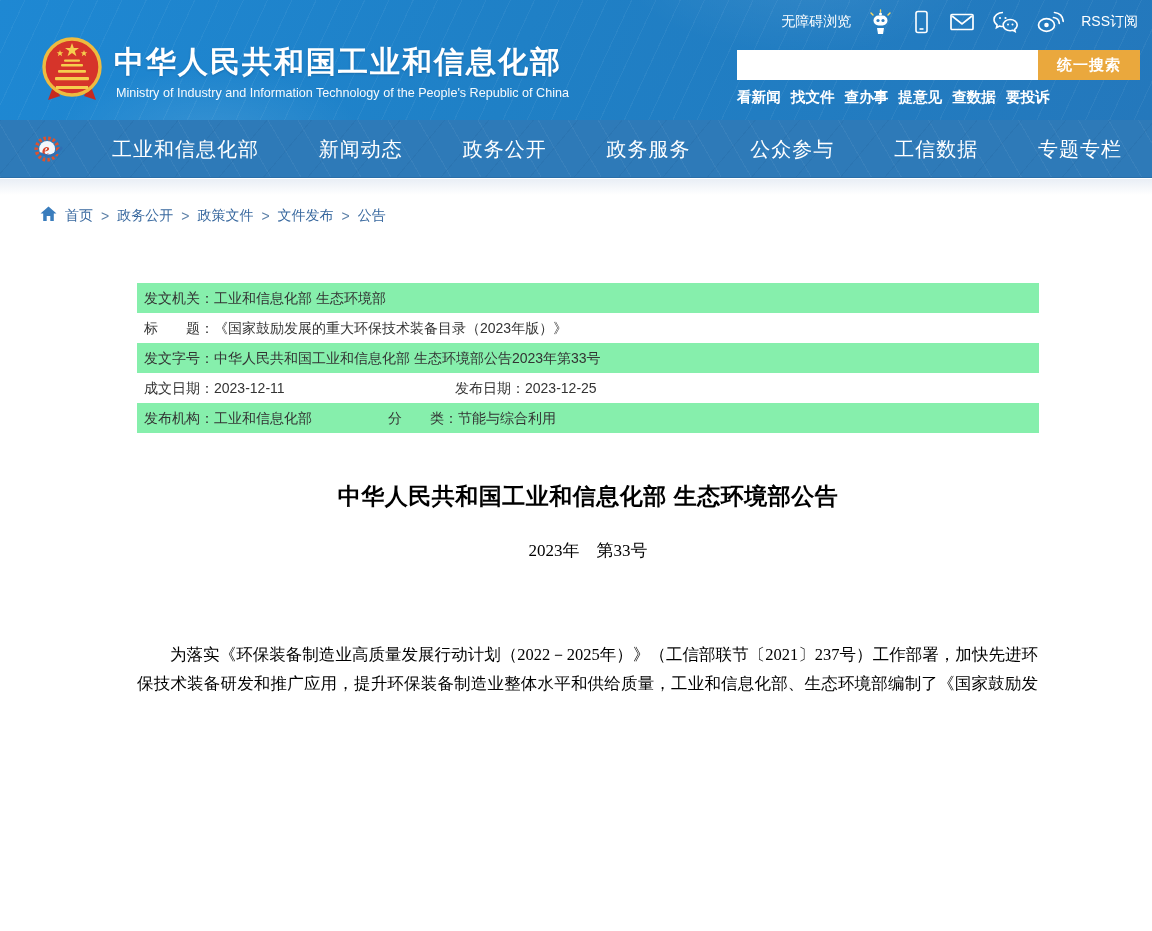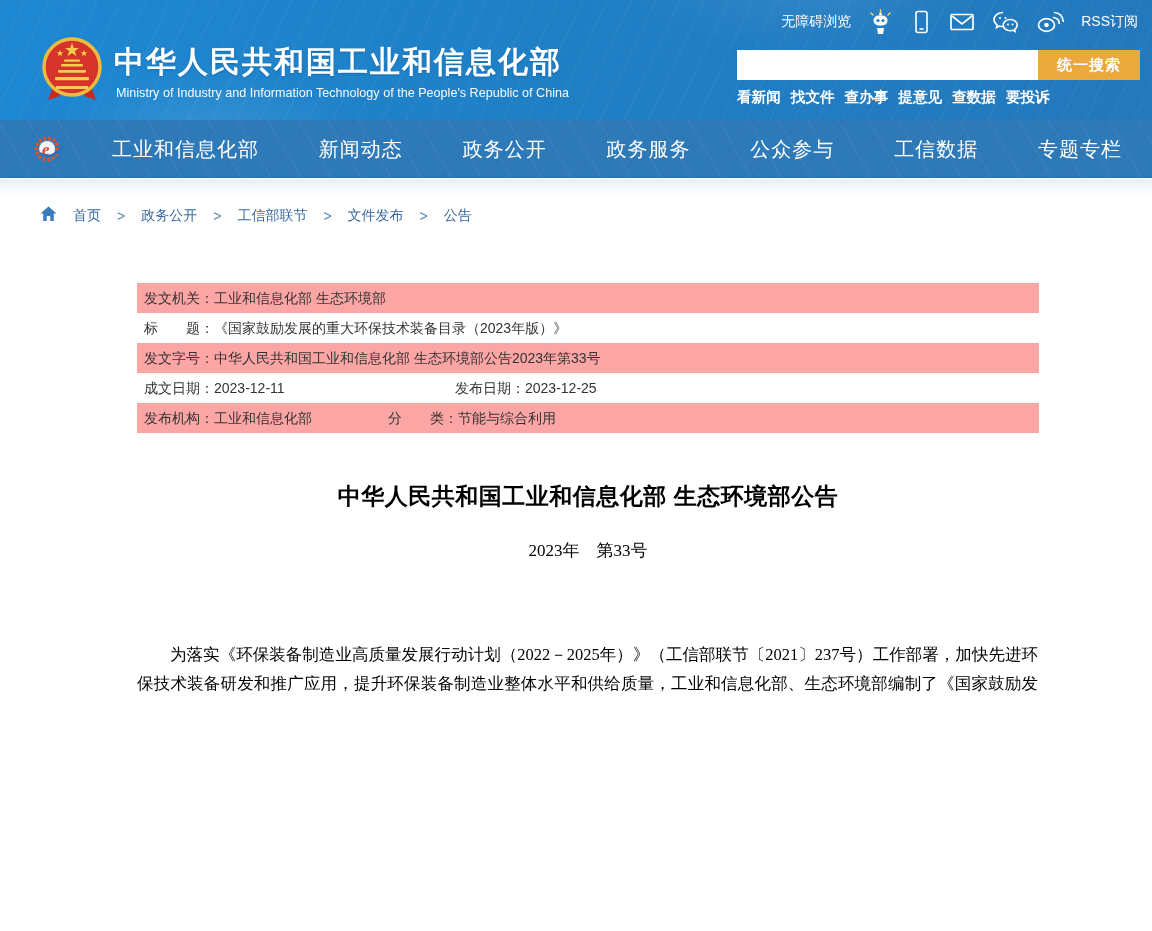--- a/index.html
+++ b/index.html
@@ -51,30 +51,30 @@
   .nav-items { position:absolute; left:112px; right:30px; top:0; height:58px;
     display:flex; justify-content:space-between; align-items:center; z-index:2; }
   .nav-items span { color:#fff; font-size:20px; letter-spacing:1px; cursor:pointer;
     white-space:nowrap; }
 
   .content-fade { position:absolute; top:179px; left:0; width:1152px; height:16px;
     background:linear-gradient(#e9eef5, #ffffff); }
 
   
   .breadcrumb { position:absolute; top:206px; left:40px; display:flex; align-items:center;
-    gap:16px; font-size:14px; color:#39699f; z-index:2; }
+    gap:8px; font-size:14px; color:#39699f; z-index:2; }
   .breadcrumb .bc-link { cursor:pointer; }
   .breadcrumb .bc-sep { color:#5d81a8; }
 
   
   .meta-table { position:absolute; left:137px; top:283px; width:902px; font-size:14px;
     color:#333; }
   .mrow { height:30px; line-height:30px; padding-left:7px; position:relative;
     white-space:nowrap; }
-  .mrow.gray { background:#fca5a5; }
+  .mrow.gray { background:#86efac; }
   .cell2 { position:absolute; top:0; }
   .row4 .cell2 { left:318px; }
   .row5 .cell2 { left:251px; }
 
   
   .article-title { position:absolute; top:466px; left:137px; width:902px; text-align:center;
     font-size:23px; font-weight:bold; color:#000; letter-spacing:.5px; }
   .issue-number { position:absolute; top:539px; left:137px; width:902px; text-align:center;
     font-size:17px; color:#000; font-family:"Liberation Serif", serif; }
   .body-text { position:absolute; top:623px; left:137px; width:901px; font-size:16.5px;
@@ -200,21 +200,21 @@
   <div class="breadcrumb">
     <span>
       <svg width="17" height="16" viewBox="0 0 17 16">
         <path d="M8.5 0.5 L16.5 7.5 H13.8 V15 H10.3 V10 H6.7 V15 H3.2 V7.5 H0.5 Z" fill="#3a7dbd"></path>
       </svg>
     </span>
     <span class="bc-link">首页</span>
     <span class="bc-sep">&gt;</span>
     <span class="bc-link">政务公开</span>
     <span class="bc-sep">&gt;</span>
-    <span class="bc-link">工信部联节</span>
+    <span class="bc-link">政策文件</span>
     <span class="bc-sep">&gt;</span>
     <span class="bc-link">文件发布</span>
     <span class="bc-sep">&gt;</span>
     <span class="bc-link">公告</span>
   </div>
 
   <div class="meta-table">
     <div class="mrow gray">
       <span>发文机关：</span><span>工业和信息化部 生态环境部</span>
     </div>

